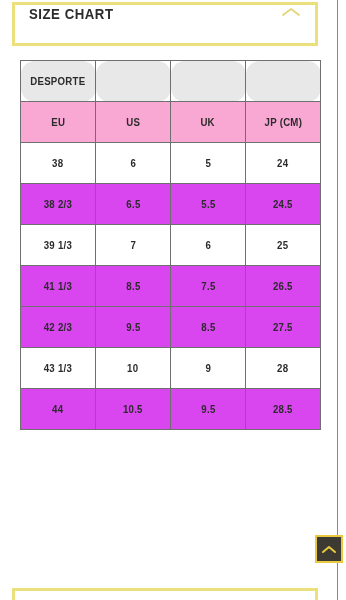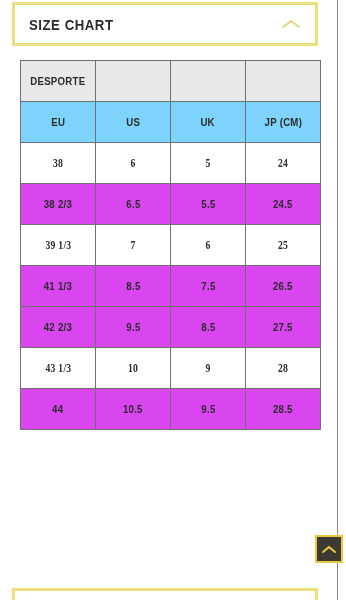--- a/index.html
+++ b/index.html
@@ -24,21 +24,21 @@
     background:#8a8a8a;
   }
   
   .accordion{
     position:absolute;
     left:12px;top:2px;
     width:306px;height:44px;
     border:3px solid #ece07d;
     background:#ffffff;
     box-sizing:border-box;
-    display:flex;align-items:center;
+    display:flex;
     justify-content:space-between;
     padding:0 14px 0 14px;
   }
   .accordion-title{
     font-size:15px;
     font-weight:bold;
     letter-spacing:0.6px;
     color:#2b2b2b;
     font-family:"Liberation Sans", sans-serif;
     transform:scaleX(0.88);
@@ -71,23 +71,23 @@
     color:#2b2b2b;
     font-family:"Liberation Sans", sans-serif;
     letter-spacing:0.3px;
     padding:0;
   }
   table.size-table th span,
   table.size-table td span{
     display:inline-block;
     transform:scaleX(0.84);
   }
-  tr.brand-row td{ background:#e8e8e8; }
-  tr.head-row th{ background:#7dd3fc; }
-  tr.row-light td{ background:#ffffff;font-family:Liberation Serif, serif; }
+  tr.brand-row td{ background:#e8e8e8;border-radius:14px; }
+  tr.head-row th{ background:#f9a8d4; }
+  tr.row-light td{ background:#ffffff; }
   tr.row-dark  td{ background:#d946ef; }
   col.c1{width:75px;}
   col.c2{width:75px;}
   col.c3{width:75px;}
   col.c4{width:75px;}
   
   .scroll-top{
     position:absolute;
     left:315px;top:535px;
     width:28px;height:28px;

